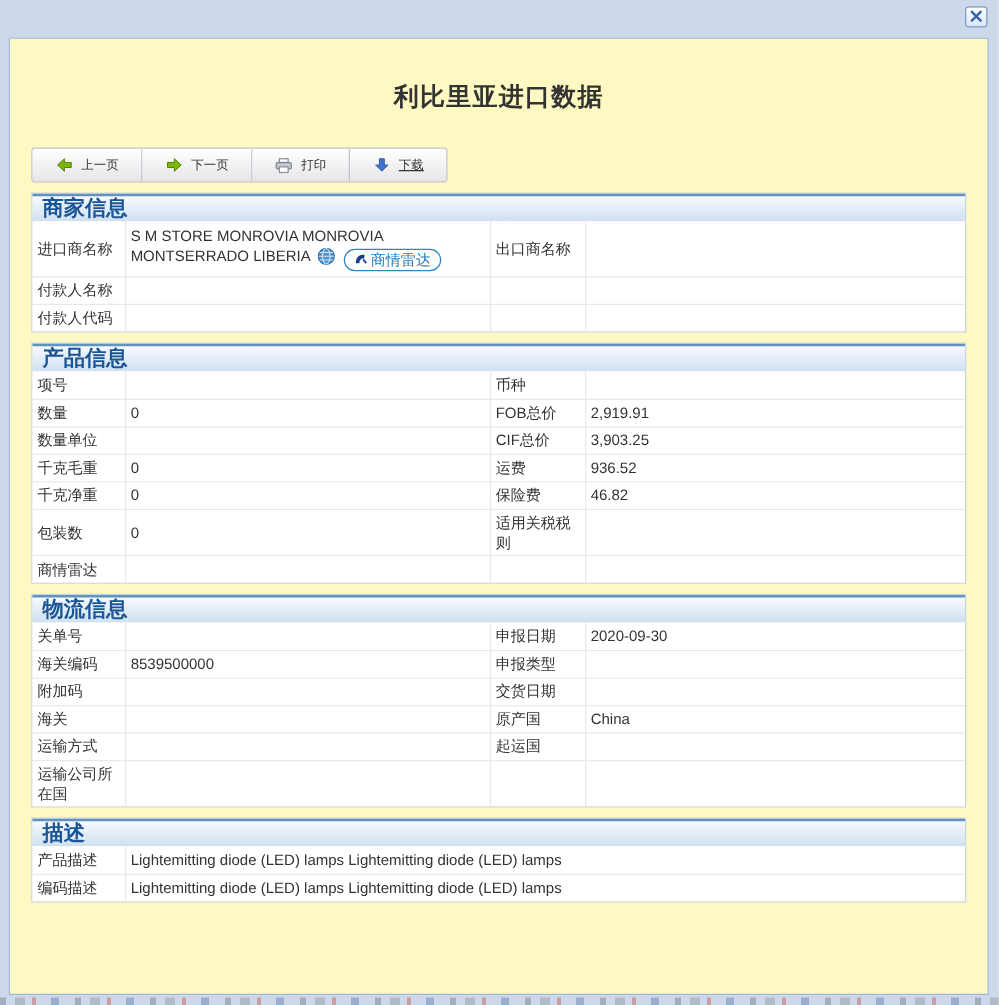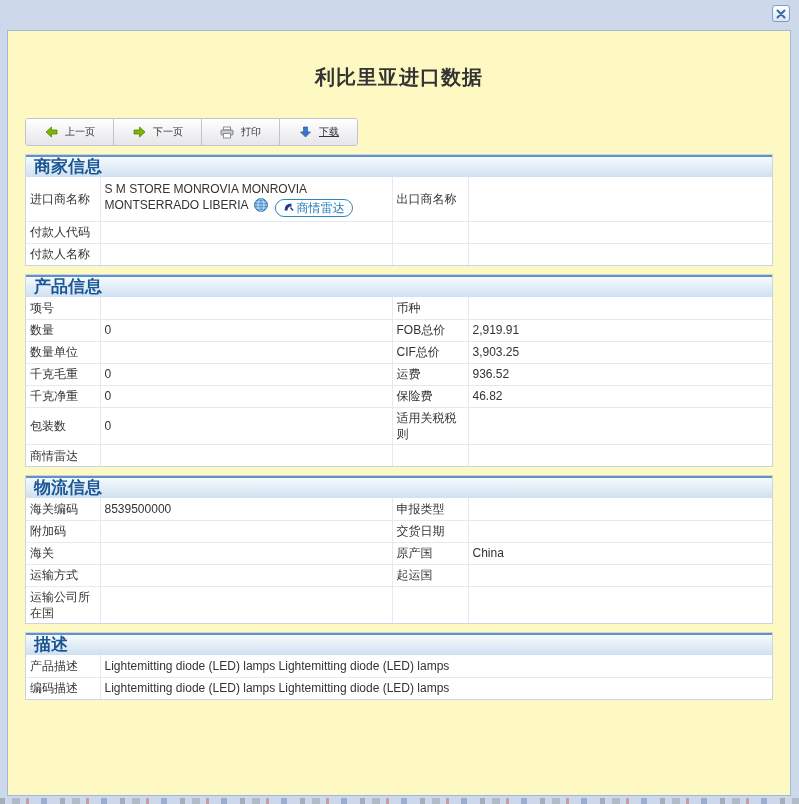--- a/index.html
+++ b/index.html
@@ -177,27 +177,27 @@
                 <line x1="7.5" y1="6.5" x2="10" y2="9.5" stroke="#1b3f8f" stroke-width="1.4"></line>
               </svg>
             </span>
             <span>商情雷达</span>
           </span>
         </td>
         <td class="lbl">出口商名称</td>
         <td class="val"></td>
       </tr>
       <tr>
+        <td class="lbl">付款人名称</td>
+        <td class="val"></td>
+        <td class="lbl"></td>
+        <td class="val"></td>
+      </tr>
+      <tr>
         <td class="lbl">付款人代码</td>
-        <td class="val"></td>
-        <td class="lbl"></td>
-        <td class="val"></td>
-      </tr>
-      <tr>
-        <td class="lbl">付款人名称</td>
         <td class="val"></td>
         <td class="lbl"></td>
         <td class="val"></td>
       </tr>
     </tbody>
       </table>
   </div>
 
   
   <div class="section">
@@ -260,20 +260,26 @@
   <div class="section">
     <div class="sec-header">物流信息</div>
     <table class="kv">
       <colgroup>
           <col class="c-l1">
           <col class="c-v1">
           <col class="c-l2">
           <col>
         </colgroup>
       <tbody>
+          <tr>
+        <td class="lbl">关单号</td>
+        <td class="val"></td>
+        <td class="lbl">申报日期</td>
+        <td class="val">2020-09-30</td>
+      </tr>
       <tr>
         <td class="lbl">海关编码</td>
         <td class="val">8539500000</td>
         <td class="lbl">申报类型</td>
         <td class="val"></td>
       </tr>
       <tr>
         <td class="lbl">附加码</td>
         <td class="val"></td>
         <td class="lbl">交货日期</td>

